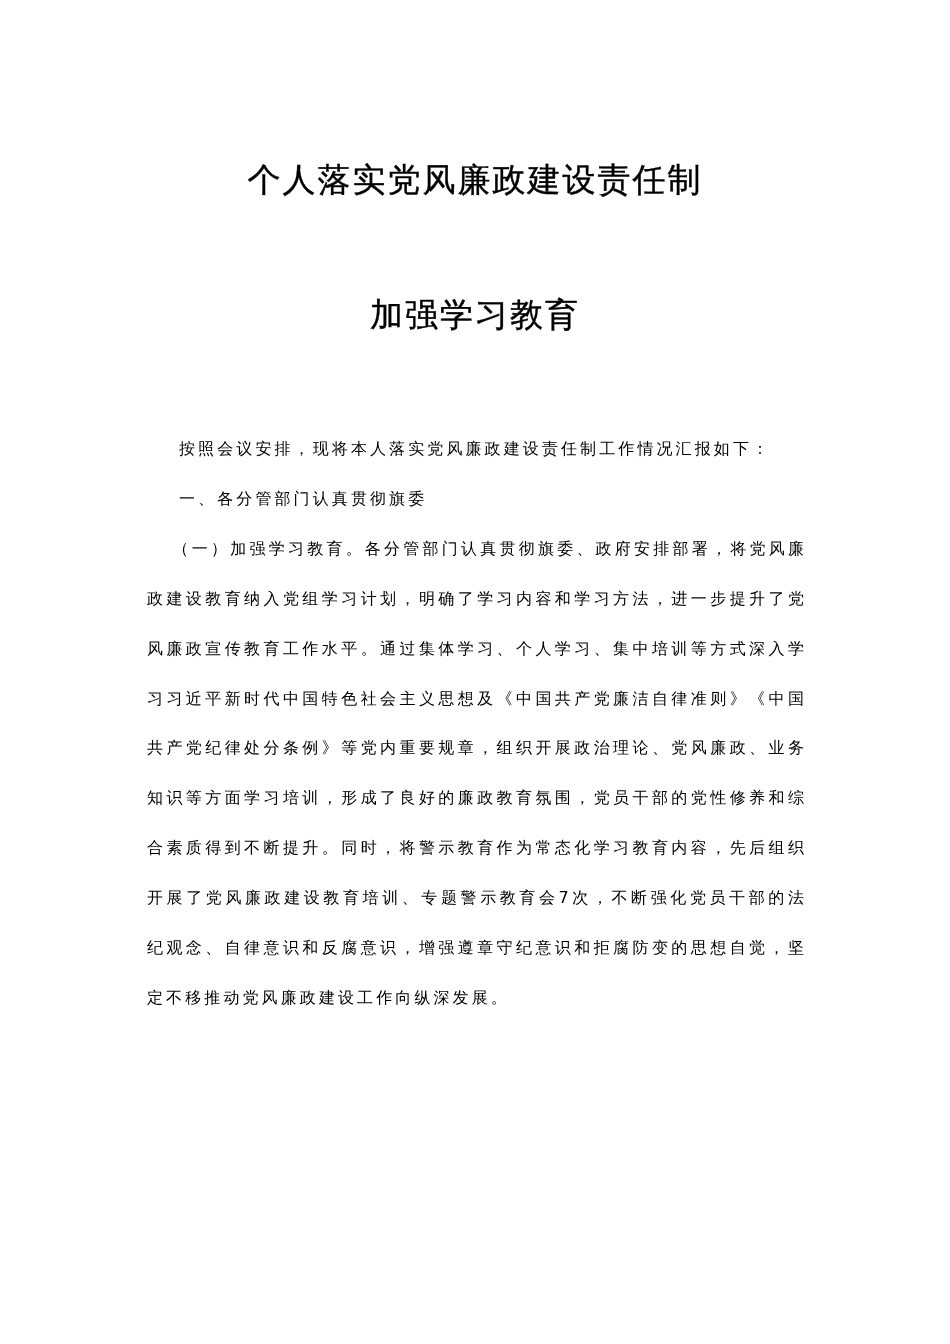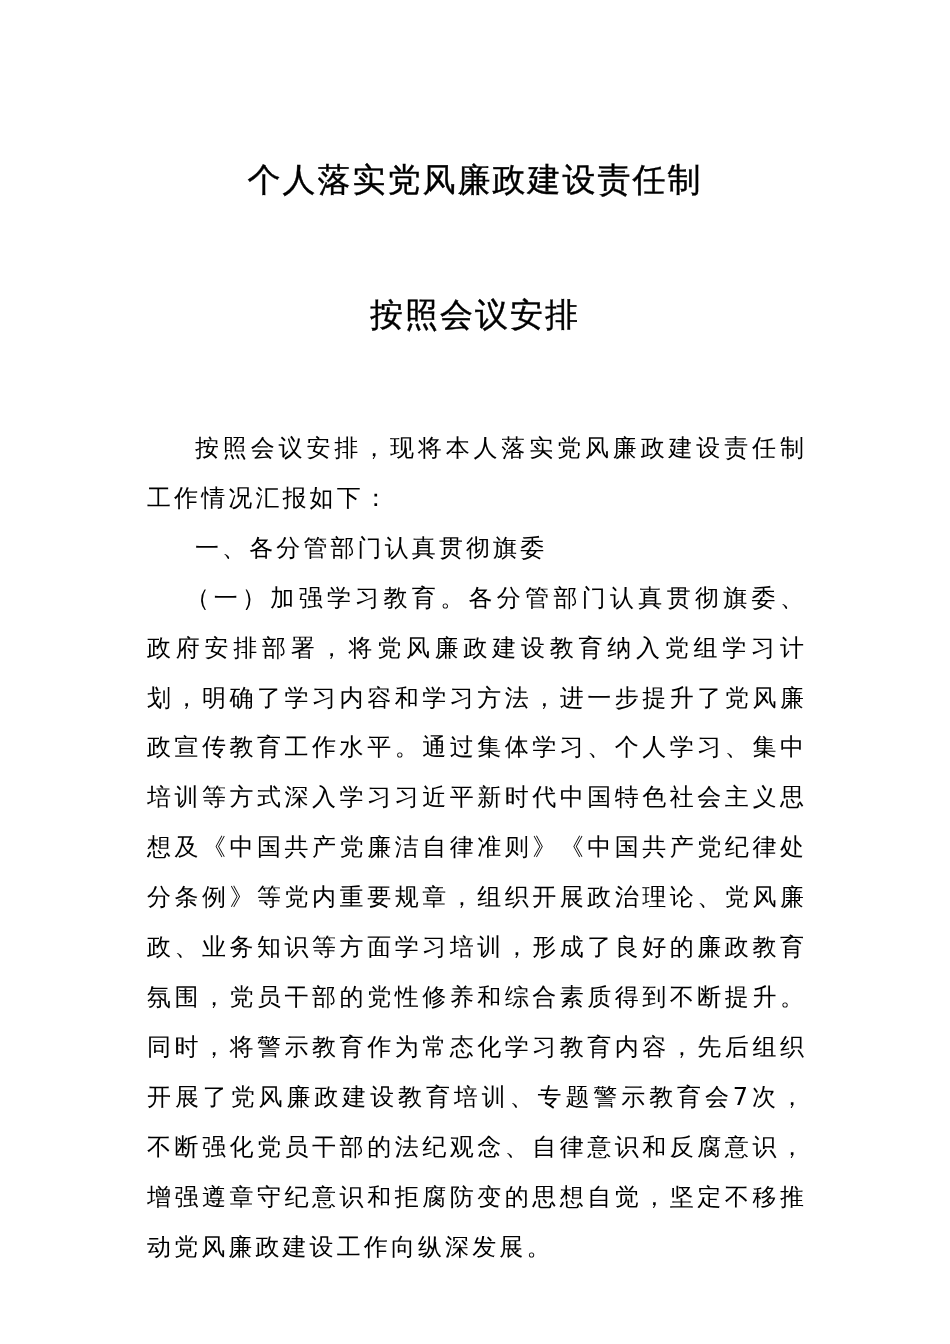--- a/index.html
+++ b/index.html
@@ -33,35 +33,35 @@
       -webkit-text-stroke: 0.4px #000;
     }
     .title-1 { top: 160px; }
     .title-2 { top: 295px; }
 
     .body-text {
       position: absolute;
       left: 147px;
       width: 660px;
       top: 424px;
-      font-size: 24px;
+      font-size: 16px;
       line-height: 49.9px;
       letter-spacing: 3.1px;
       text-align: justify;
     }
     .para {
       margin: 0;
       text-indent: 2em;
     }
   </style>
 </head>
 <body>
 
 <div class="page">
   <div class="title-line title-1">个人落实党风廉政建设责任制</div>
-  <div class="title-line title-2">按照会议安排</div>
+  <div class="title-line title-2">加强学习教育</div>
 
   <div class="body-text">
     <p class="para">按照会议安排，现将本人落实党风廉政建设责任制工作情况汇报如下：</p>
     <p class="para">一、各分管部门认真贯彻旗委</p>
     <p class="para" style="text-indent:1.6em;">（一）加强学习教育。各分管部门认真贯彻旗委、政府安排部署，将党风廉政建设教育纳入党组学习计划，明确了学习内容和学习方法，进一步提升了党风廉政宣传教育工作水平。通过集体学习、个人学习、集中培训等方式深入学习习近平新时代中国特色社会主义思想及《中国共产党廉洁自律准则》《中国共产党纪律处分条例》等党内重要规章，组织开展政治理论、党风廉政、业务知识等方面学习培训，形成了良好的廉政教育氛围，党员干部的党性修养和综合素质得到不断提升。同时，将警示教育作为常态化学习教育内容，先后组织开展了党风廉政建设教育培训、专题警示教育会7次，不断强化党员干部的法纪观念、自律意识和反腐意识，增强遵章守纪意识和拒腐防变的思想自觉，坚定不移推动党风廉政建设工作向纵深发展。</p>
   </div>
 </div>
 
 </body></html>

